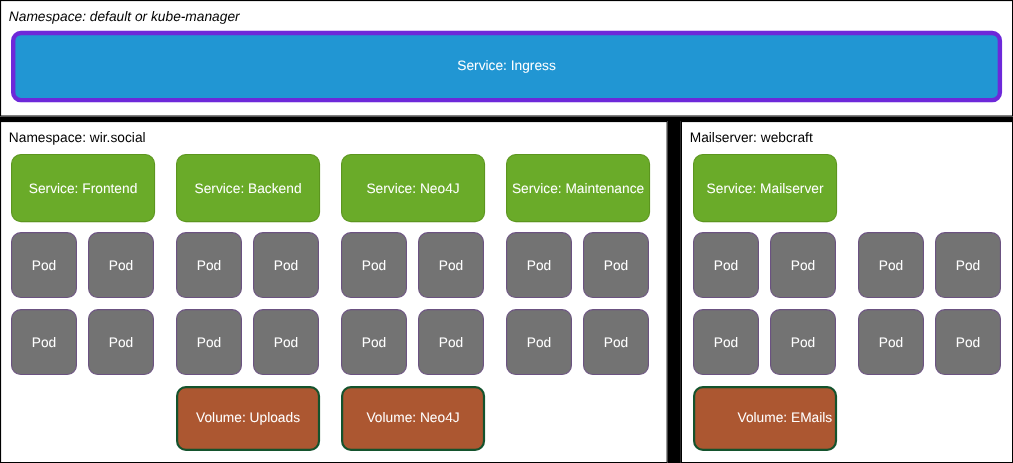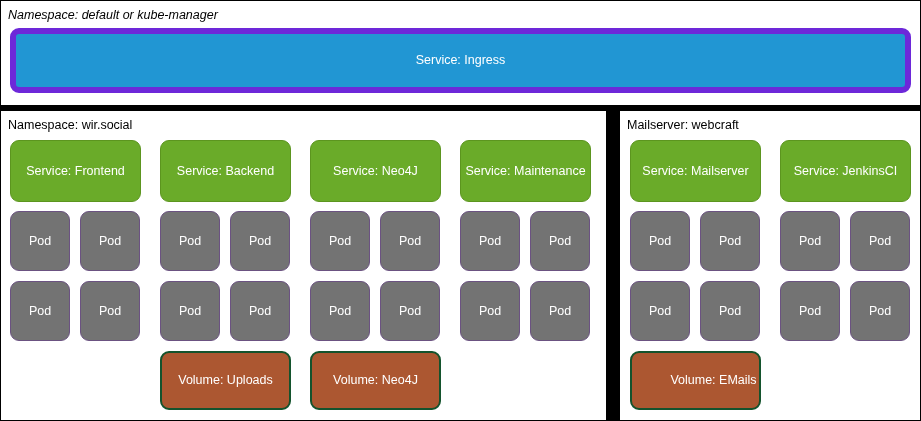--- a/index.html
+++ b/index.html
@@ -36,21 +36,21 @@
     display: flex;
     align-items: center;
     justify-content: center;
     color: #ffffff;
     font-size: 12.5px;
     text-align: center;
     line-height: 1.2;
   }
   .node.ingress {
     background: #2196d3;
-    border: 6px solid #6d28d9;
+    border: 4px solid #6d28d9;
   }
   .node.service {
     background: #6aab29;
     border: 1px solid #5c951f;
   }
   .node.pod {
     background: #737373;
     border: 1px solid #6b5281;
   }
   .node.volume {
@@ -87,21 +87,20 @@
     <div class="node pod" style="left: 80px; top: 281px; width: 60px; height: 60px;">Pod</div>
     <div class="node pod" style="left: 160px; top: 281px; width: 60px; height: 60px;">Pod</div>
     <div class="node pod" style="left: 230px; top: 281px; width: 60px; height: 60px;">Pod</div>
     <div class="node pod" style="left: 310px; top: 281px; width: 60px; height: 60px;">Pod</div>
     <div class="node pod" style="left: 380px; top: 281px; width: 60px; height: 60px;">Pod</div>
     <div class="node pod" style="left: 460px; top: 281px; width: 60px; height: 60px;">Pod</div>
     <div class="node pod" style="left: 530px; top: 281px; width: 60px; height: 60px;">Pod</div>
     <div class="node volume" style="left: 160px; top: 351px; width: 131px; height: 59px;">Volume: Uploads</div>
     <div class="node volume" style="left: 310px; top: 351px; width: 131px; height: 59px;">Volume: Neo4J</div>
     <div class="node service" style="left: 630px; top: 140px; width: 131px; height: 62px;">Service: Mailserver</div>
-    <div class="node service" style="left: 780px; top: 140px; width: 131px; height: 62px;">Service: JenkinsCI</div>
     <div class="node pod" style="left: 630px; top: 211px; width: 60px; height: 60px;">Pod</div>
     <div class="node pod" style="left: 700px; top: 211px; width: 60px; height: 60px;">Pod</div>
     <div class="node pod" style="left: 780px; top: 211px; width: 60px; height: 60px;">Pod</div>
     <div class="node pod" style="left: 850px; top: 211px; width: 60px; height: 60px;">Pod</div>
     <div class="node pod" style="left: 630px; top: 281px; width: 60px; height: 60px;">Pod</div>
     <div class="node pod" style="left: 700px; top: 281px; width: 60px; height: 60px;">Pod</div>
     <div class="node pod" style="left: 780px; top: 281px; width: 60px; height: 60px;">Pod</div>
     <div class="node pod" style="left: 850px; top: 281px; width: 60px; height: 60px;">Pod</div>
     <div class="node volume" style="left: 630px; top: 351px; width: 131px; height: 59px; padding-left: 36px;">Volume: EMails</div>
   </div>

